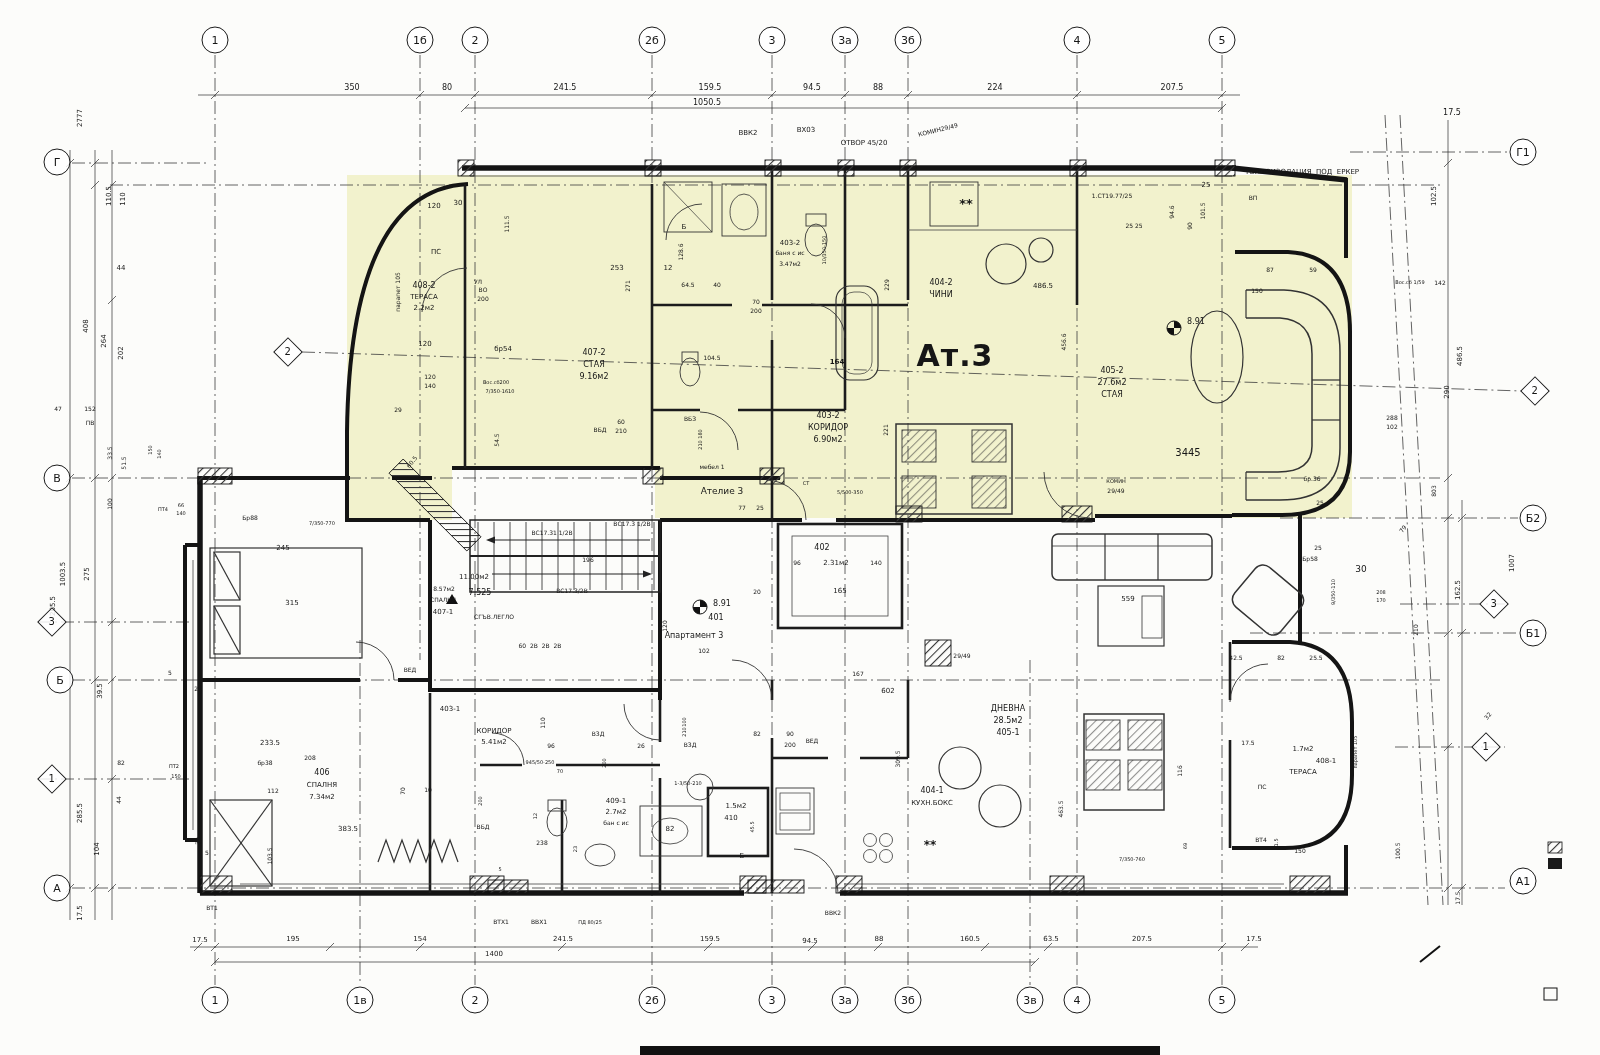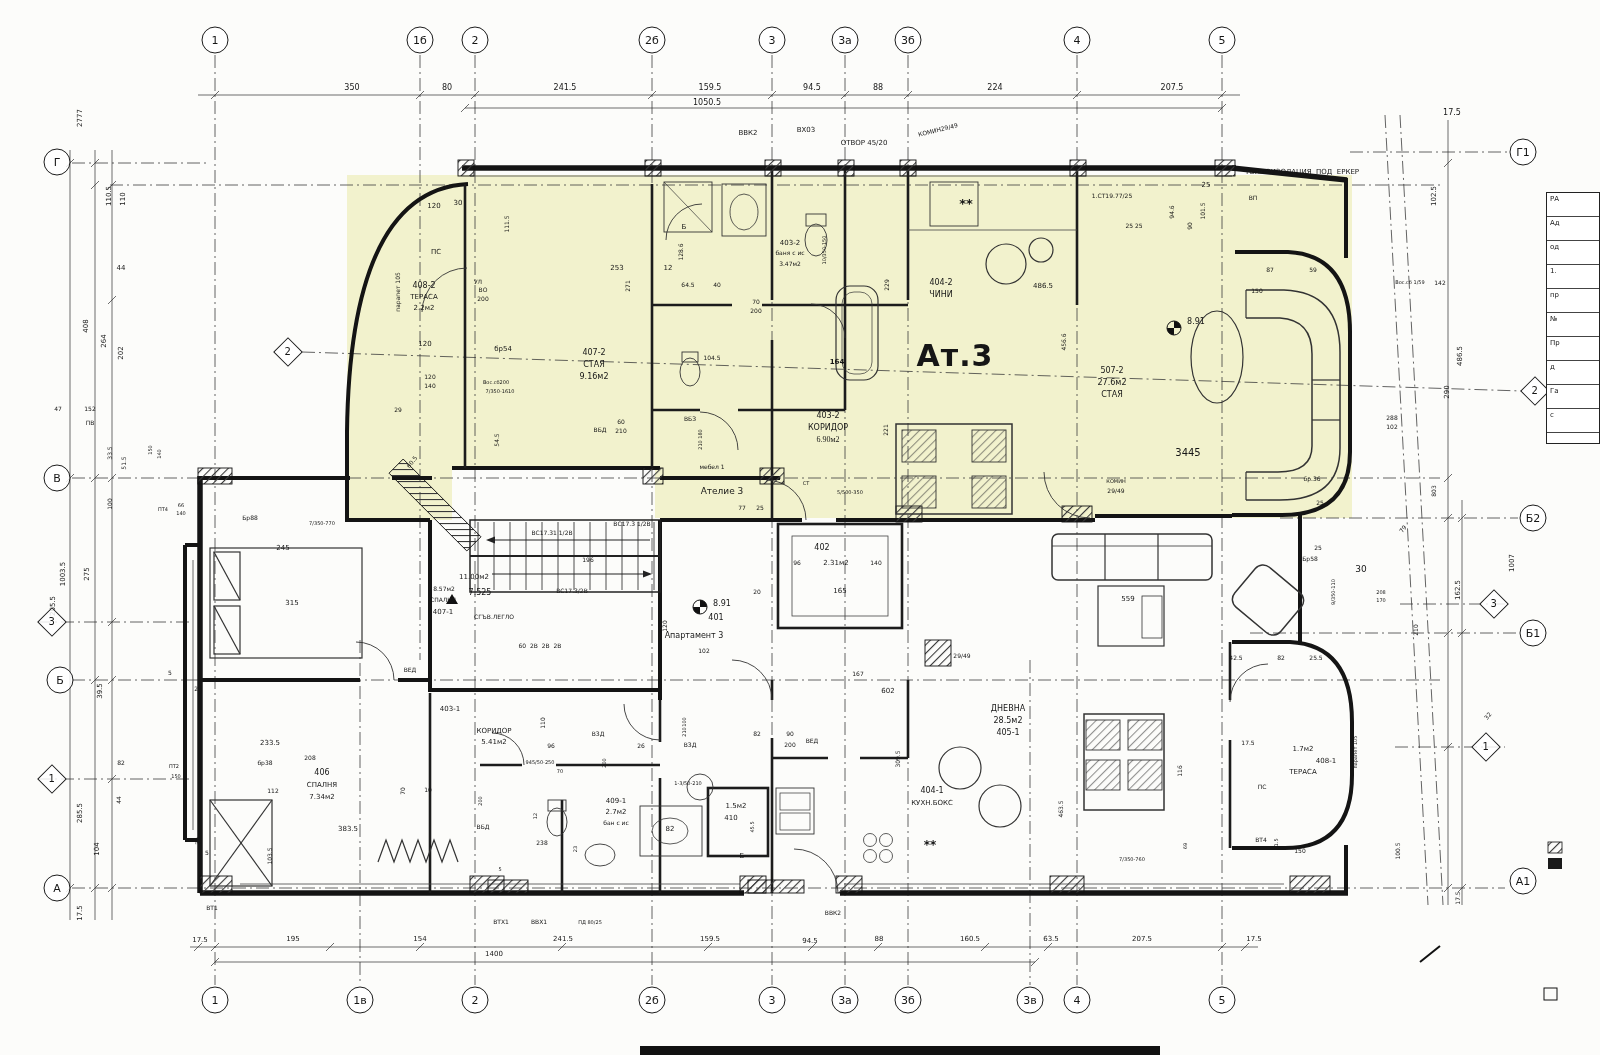--- a/index.html
+++ b/index.html
@@ -373,30 +373,30 @@
       <span class="lbl" style="left: 756px; top: 311px; font-size: 6px; transform: translate(-50%, -50%);">200</span>
       <span class="lbl" style="left: 824px; top: 250px; font-size: 5px; transform: translate(-50%, -50%) rotate(-90deg);">10/350-150</span>
       <span class="lbl" style="left: 712px; top: 358px; font-size: 6px; transform: translate(-50%, -50%);">104.5</span>
       <span class="lbl" style="left: 837px; top: 362px; font-size: 7px; transform: translate(-50%, -50%); font-weight: bold;">164</span>
       <span class="lbl" style="left: 941px; top: 283px; font-size: 8px; transform: translate(-50%, -50%);">404-2</span>
       <span class="lbl" style="left: 941px; top: 295px; font-size: 8px; transform: translate(-50%, -50%);">ЧИНИ</span>
       <span class="lbl" style="left: 887px; top: 285px; font-size: 6px; transform: translate(-50%, -50%) rotate(-90deg);">229</span>
       <span class="lbl" style="left: 966px; top: 203px; font-size: 13px; font-weight: bold; transform: translate(-50%, -50%);">**</span>
       <span class="lbl" style="left: 1043px; top: 286px; font-size: 7px; transform: translate(-50%, -50%);">486.5</span>
       <span class="lbl" style="left: 1064px; top: 342px; font-size: 6px; transform: translate(-50%, -50%) rotate(-90deg);">456.6</span>
-      <span class="lbl" style="left: 1112px; top: 371px; font-size: 8px; transform: translate(-50%, -50%);">507-2</span>
+      <span class="lbl" style="left: 1112px; top: 371px; font-size: 8px; transform: translate(-50%, -50%);">405-2</span>
       <span class="lbl" style="left: 1112px; top: 383px; font-size: 8px; transform: translate(-50%, -50%);">27.6м2</span>
       <span class="lbl" style="left: 1112px; top: 395px; font-size: 8px; transform: translate(-50%, -50%);">СТАЯ</span>
       <span class="lbl" style="left: 1196px; top: 322px; font-size: 8px; transform: translate(-50%, -50%);">8.91</span>
       <span class="lbl" style="left: 1270px; top: 270px; font-size: 6px; transform: translate(-50%, -50%);">87</span>
       <span class="lbl" style="left: 1313px; top: 270px; font-size: 6px; transform: translate(-50%, -50%);">59</span>
       <span class="lbl" style="left: 1257px; top: 291px; font-size: 6px; transform: translate(-50%, -50%);">150</span>
       <span class="lbl" style="left: 828px; top: 416px; font-size: 8px; transform: translate(-50%, -50%);">403-2</span>
       <span class="lbl" style="left: 828px; top: 428px; font-size: 8px; transform: translate(-50%, -50%);">КОРИДОР</span>
-      <span class="lbl" style="left: 828px; top: 440px; font-size: 8px; transform: translate(-50%, -50%); font-family: Liberation Serif, serif;">6.90м2</span>
+      <span class="lbl" style="left: 828px; top: 440px; font-size: 8px; transform: translate(-50%, -50%);">6.90м2</span>
       <span class="lbl" style="left: 886px; top: 430px; font-size: 6px; transform: translate(-50%, -50%) rotate(-90deg);">221</span>
       <span class="lbl" style="left: 600px; top: 430px; font-size: 6px; transform: translate(-50%, -50%);">ВБД</span>
       <span class="lbl" style="left: 621px; top: 422px; font-size: 6px; transform: translate(-50%, -50%);">60</span>
       <span class="lbl" style="left: 621px; top: 431px; font-size: 6px; transform: translate(-50%, -50%);">210</span>
       <span class="lbl" style="left: 690px; top: 419px; font-size: 6px; transform: translate(-50%, -50%);">ВБЗ</span>
       <span class="lbl" style="left: 700px; top: 434px; font-size: 5px; transform: translate(-50%, -50%) rotate(-90deg);">180</span>
       <span class="lbl" style="left: 700px; top: 445px; font-size: 5px; transform: translate(-50%, -50%) rotate(-90deg);">210</span>
       <span class="lbl" style="left: 712px; top: 467px; font-size: 6px; transform: translate(-50%, -50%);">мебел 1</span>
       <span class="lbl" style="left: 1188px; top: 453px; font-size: 10px; transform: translate(-50%, -50%);">3445</span>
       <span class="lbl" style="left: 1116px; top: 481px; font-size: 5px; transform: translate(-50%, -50%);">КОМИН</span>
@@ -647,28 +647,14 @@
         <span>3</span>
       </div>
       <div class="bubble diamond" style="left: 1486px; top: 747px;">
         <span>1</span>
       </div>
       <div class="bubble diamond" style="left: 288px; top: 352px;">
         <span>2</span>
       </div>
     </div>
 
-  <div class="side-panel">
-    <div>
-        <div class="sp-row">РА</div>
-        <div class="sp-row">Ад</div>
-        <div class="sp-row">од</div>
-        <div class="sp-row">1.</div>
-        <div class="sp-row">пр</div>
-        <div class="sp-row">№</div>
-        <div class="sp-row">Пр</div>
-        <div class="sp-row">д</div>
-        <div class="sp-row">Га</div>
-        <div class="sp-row">с</div>
-      </div>
-  </div>
 
 </div>
 
 </body></html>

